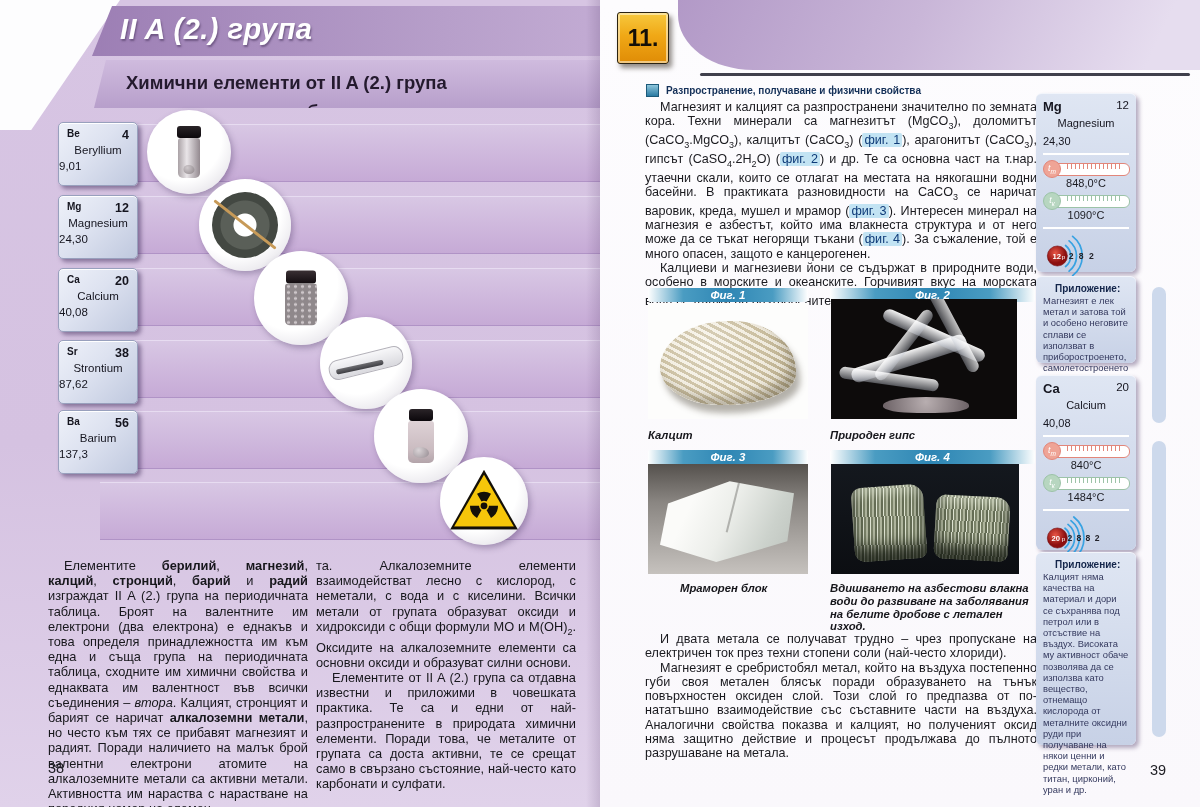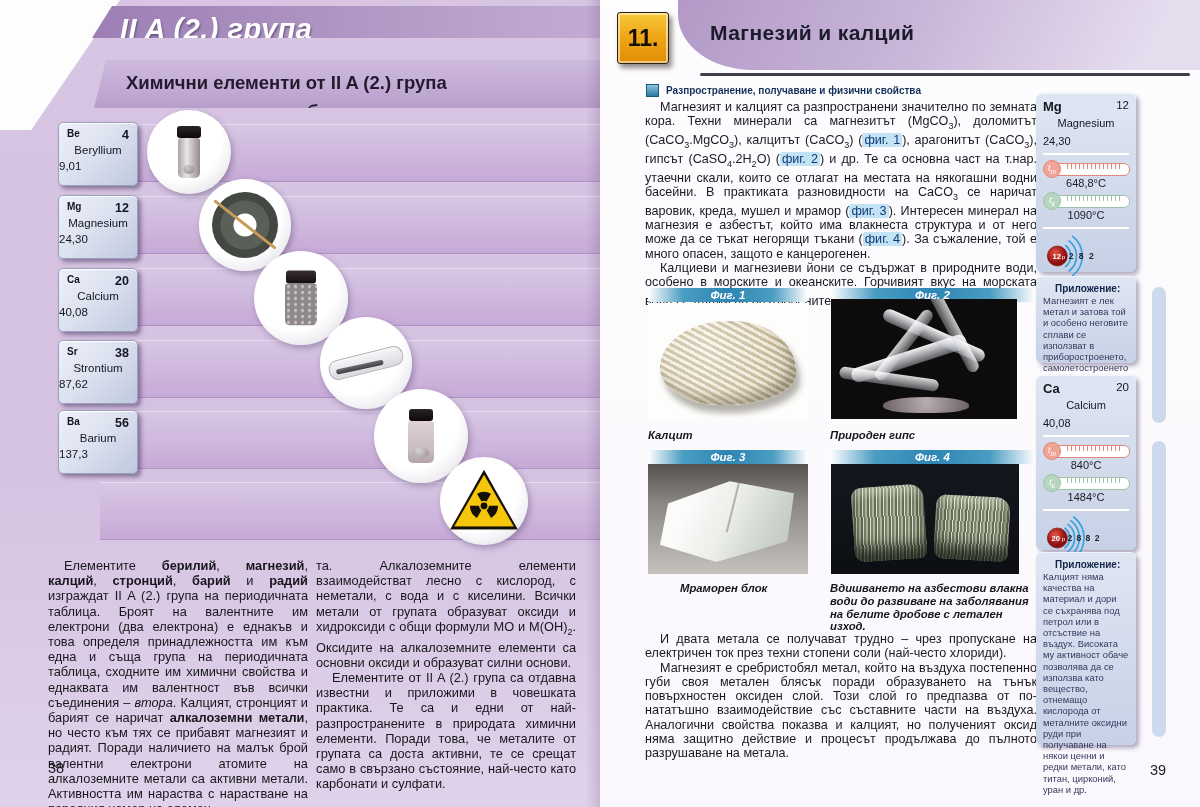--- a/index.html
+++ b/index.html
@@ -5,21 +5,21 @@
   html,body{margin:0;padding:0;background:#888;}
   .stage{position:relative;width:1200px;height:807px;margin:0 auto;overflow:hidden;
          font-family:"Liberation Sans",sans-serif;background:#fff;}
   
   .page-left{position:absolute;left:0;top:0;width:600px;height:807px;
     background:linear-gradient(180deg,#d7c5e3 0%,#d5c2e1 55%,#e0d2ea 100%);}
   .page-left::after{content:"";position:absolute;right:0;top:0;width:14px;height:100%;
     background:linear-gradient(90deg,transparent,rgba(80,55,100,.18));}
   .corner-wedge{position:absolute;left:0;top:0;width:120px;height:130px;background:#fdfdfe;
     clip-path:polygon(0 0,100% 0,26% 100%,0 100%);}
-  .title-banner{position:absolute;left:86px;top:6px;width:514px;height:32px;
+  .title-banner{position:absolute;left:86px;top:6px;width:514px;height:50px;
     background:linear-gradient(90deg,#9c7eb4,#b79fca 70%,#c2abd3);
     clip-path:polygon(26px 0,100% 0,100% 100%,6px 100%);
     filter:drop-shadow(2px 3px 2px rgba(70,50,90,.35));}
   .title-banner h1{margin:0;padding:7px 0 0 34px;font-size:29px;font-style:italic;font-weight:bold;
     color:#fff;letter-spacing:.5px;text-shadow:1px 2px 2px rgba(60,40,80,.5);}
   .subtitle-banner{position:absolute;left:90px;top:60px;width:510px;height:48px;
     background:linear-gradient(180deg,#cfbbde,#b79fcb);
     clip-path:polygon(16px 0,100% 0,100% 100%,4px 100%);
     filter:drop-shadow(1px 2px 2px rgba(70,50,90,.3));}
   .subtitle-banner .st{margin:8px;padding-left:28px;font-size:18.5px;font-weight:bold;color:#241a2e;line-height:21px;}
@@ -282,21 +282,20 @@
     </div>
 
     <div class="page-num pn-left">38</div>
   </div>
 
   <div class="page-right">
 
     <div class="tab-banner"></div>
     <div class="tab-line"></div>
     <div class="lesson-badge">11.</div>
-    <div class="pr-title">Магнезий и калций</div>
 
     <div class="section-head">
       <span class="section-bullet"></span>
       <span class="section-title">Разпространение, получаване и физични свойства</span>
     </div>
 
     <div class="para" style="top:100px;">
       <p>Магнезият и калцият са разпространени значително по земната кора. Техни минерали са магнезитът (MgCO<sub>3</sub>), доломитът (CaCO<sub>3</sub>.MgCO<sub>3</sub>), калцитът (CaCO<sub>3</sub>) (<span class="figref">фиг. 1</span>), арагонитът (CaCO<sub>3</sub>), гипсът (CaSO<sub>4</sub>.2H<sub>2</sub>O) (<span class="figref">фиг. 2</span>) и др. Те са основна част на т.нар. утаечни скали, които се отлагат на местата на някогашни водни басейни. В практиката разновидности на CaCO<sub>3</sub> се наричат варовик, креда, мушел и мрамор (<span class="figref">фиг. 3</span>). Интересен минерал на магнезия е азбестът, който има влакнеста структура и от него може да се тъкат негорящи тъкани (<span class="figref">фиг. 4</span>). За съжаление, той е много опасен, защото е канцерогенен.</p>
       <p>Калциеви и магнезиеви йони се съдържат в природните води, особено в морските и океанските. Горчивият вкус на морската вода се дължи на разтворените в нея магнезиеви йони – Mg<sup>2+</sup>.</p>
     </div>
@@ -345,21 +344,21 @@
             <span class="sc-num">12</span>
           </div>
         <div class="sc-name">Magnesium</div>
         <div class="sc-mass">24,30</div>
         <div class="sc-rule"></div>
         <div class="thermo t-red">
           <div class="stem"></div>
             <div class="ticks"></div>
           <div class="bulb"><i>t</i><sub>т</sub></div>
         </div>
-        <div class="temp">648,8°C</div>
+        <div class="temp">848,0°C</div>
         <div class="thermo t-green">
           <div class="stem"></div>
             <div class="ticks"></div>
           <div class="bulb"><i>t</i><sub>к</sub></div>
         </div>
         <div class="temp">1090°C</div>
         <div class="sc-rule"></div>
         <svg class="shells" width="88" height="44" viewBox="0 0 92 44">
           <defs>
               <radialGradient id="nucMg" cx="40%" cy="35%">

